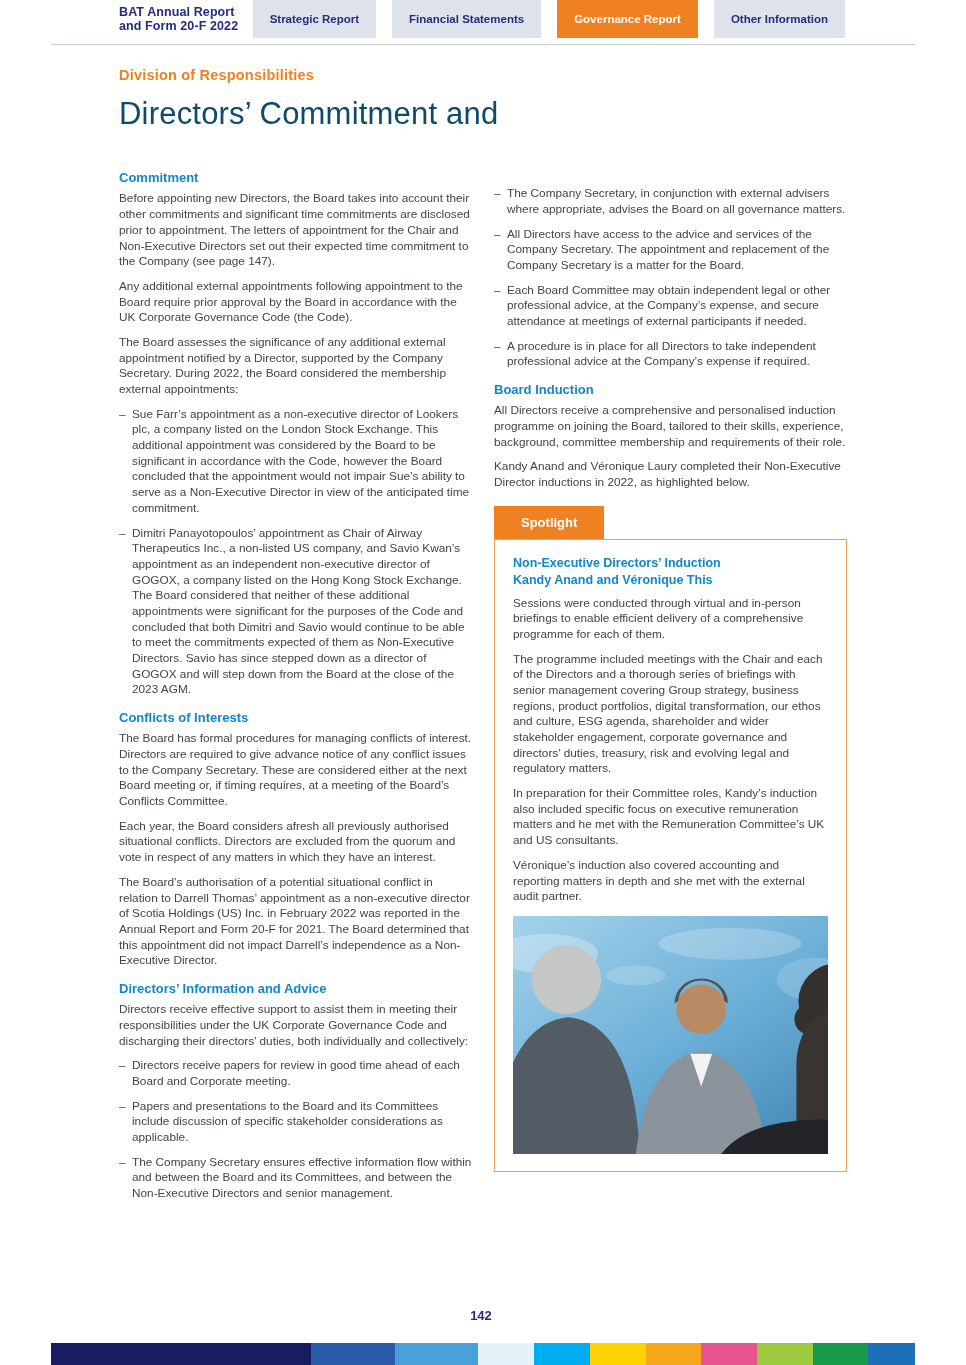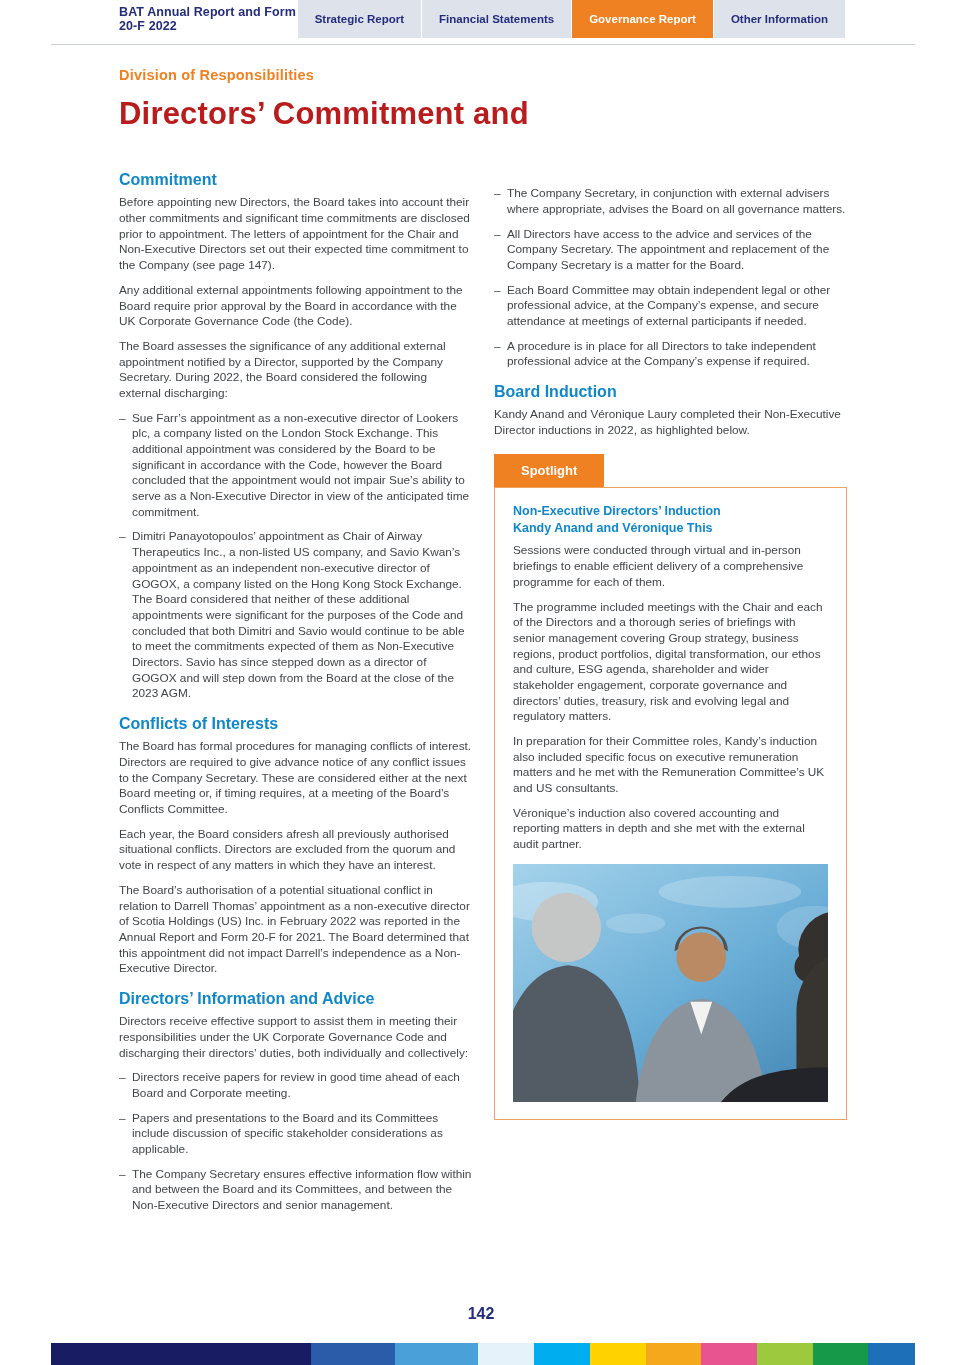--- a/index.html
+++ b/index.html
@@ -5,48 +5,48 @@
   * { margin:0; padding:0; box-sizing:border-box; }
   html,body { background:#ffffff; }
   .page {
     width:864px; height:1365px; position:relative; background:#ffffff;
     font-family:"Liberation Sans", sans-serif; color:#404548; overflow:hidden;
     margin:0 auto;
   }
   
   .top-bar { display:flex; justify-content:space-between; align-items:stretch; height:38px; padding-left:68px; }
   .report-title { align-self:center; font-size:12.5px; font-weight:bold; color:#242c7e; letter-spacing:.1px; }
-  .tabs { display:flex; gap:1px; margin-right:70px;justify-content:center; }
+  .tabs { display:flex; gap:16px; margin-right:70px;justify-content:center; }
   .tab { display:flex; align-items:center; padding:0 17px; background:#dee3eb; color:#242c7e;
          font-size:11.5px; font-weight:bold; cursor:pointer; white-space:nowrap; }
   .tab.active { background:#ef8122; color:#ffffff; }
   .header-rule { height:1px; background:#c9cdd4; margin-top:6px; }
   
   .content { padding:22px 68px 0; }
   .eyebrow { color:#ef8122; font-size:14.5px; font-weight:bold; letter-spacing:.2px; }
-  .page-title { color:#b91c1c; font-size:31px; line-height:1.36; font-weight:bold; margin-top:10px; letter-spacing:.2px; }
+  .page-title { color:#0c4a6e; font-size:31px; line-height:1.36; font-weight:normal; margin-top:10px; letter-spacing:.2px; }
   
   .columns { display:flex; gap:22px; margin-top:34px; }
   .col { width:404px; font-size:11.8px; line-height:1.33; }
   .col.right { padding-top:17px; }
   .col p { margin-bottom:9px; }
-  .sec-heading { color:#1087c9; font-size:16px; font-weight:bold; margin:11px 0 5px; }
+  .sec-heading { color:#1087c9; font-size:13px; font-weight:bold; margin:11px 0 5px; }
   .sec-heading.first { margin-top:0; }
   .bullet { position:relative; padding-left:13px; margin-bottom:9px; }
   .bullet::before { content:"–"; position:absolute; left:0; top:0; }
   
   .spotlight { margin-top:15px; }
   .spotlight-tab { display:inline-block; background:#ef8122; color:#ffffff; font-weight:bold;
                    font-size:13px; padding:8px 27px; }
   .spotlight-box { border:1px solid #f0a25a; padding:15px 18px 17px; }
   .spotlight-heading { color:#1087c9; font-weight:bold; font-size:12.5px; line-height:1.38; margin-bottom:6px; }
   .photo { display:block; width:100%; height:238px; margin-top:11px; }
   
   .page-number { position:absolute; bottom:42px; left:0; right:4px; text-align:center;
-                 font-size:16px; font-weight:bold; color:#242c7e; }
+                 font-size:13px; font-weight:bold; color:#242c7e; }
   .color-bar { position:absolute; bottom:0; left:0; right:0; height:22px; display:flex; }
   .color-bar > div { height:100%; }
 </style>
 </head>
 <body>
 
 <div class="page">
 
   <header class="top-bar">
     <div class="report-title">BAT Annual Report and Form 20-F 2022</div>
@@ -64,21 +64,21 @@
     <h1 class="page-title">
       <span>Directors’ Commitment and</span><br>
     </h1>
 
     <div class="columns">
 
       <section class="col left">
         <h3 class="sec-heading first">Commitment</h3>
         <p>Before appointing new Directors, the Board takes into account their other commitments and significant time commitments are disclosed prior to appointment. The letters of appointment for the Chair and Non-Executive Directors set out their expected time commitment to the Company (see page 147).</p>
         <p>Any additional external appointments following appointment to the Board require prior approval by the Board in accordance with the UK Corporate Governance Code (the Code).</p>
-        <p>The Board assesses the significance of any additional external appointment notified by a Director, supported by the Company Secretary. During 2022, the Board considered the following external discharging:</p>
+        <p>The Board assesses the significance of any additional external appointment notified by a Director, supported by the Company Secretary. During 2022, the Board considered the membership external appointments:</p>
         <div class="bullet"><span>Sue Farr’s appointment as a non-executive director of Lookers plc, a company listed on the London Stock Exchange. This additional appointment was considered by the Board to be significant in accordance with the Code, however the Board concluded that the appointment would not impair Sue’s ability to serve as a Non-Executive Director in view of the anticipated time commitment.</span></div>
         <div class="bullet"><span>Dimitri Panayotopoulos’ appointment as Chair of Airway Therapeutics Inc., a non-listed US company, and Savio Kwan’s appointment as an independent non-executive director of GOGOX, a company listed on the Hong Kong Stock Exchange. The Board considered that neither of these additional appointments were significant for the purposes of the Code and concluded that both Dimitri and Savio would continue to be able to meet the commitments expected of them as Non-Executive Directors. Savio has since stepped down as a director of GOGOX and will step down from the Board at the close of the 2023 AGM.</span></div>
 
         <h3 class="sec-heading">Conflicts of Interests</h3>
         <p>The Board has formal procedures for managing conflicts of interest. Directors are required to give advance notice of any conflict issues to the Company Secretary. These are considered either at the next Board meeting or, if timing requires, at a meeting of the Board’s Conflicts Committee.</p>
         <p>Each year, the Board considers afresh all previously authorised situational conflicts. Directors are excluded from the quorum and vote in respect of any matters in which they have an interest.</p>
         <p>The Board’s authorisation of a potential situational conflict in relation to Darrell Thomas’ appointment as a non-executive director of Scotia Holdings (US) Inc. in February 2022 was reported in the Annual Report and Form 20-F for 2021. The Board determined that this appointment did not impact Darrell’s independence as a Non-Executive Director.</p>
 
         <h3 class="sec-heading">Directors’ Information and Advice</h3>
         <p>Directors receive effective support to assist them in meeting their responsibilities under the UK Corporate Governance Code and discharging their directors’ duties, both individually and collectively:</p>
@@ -87,20 +87,21 @@
         <div class="bullet"><span>The Company Secretary ensures effective information flow within and between the Board and its Committees, and between the Non-Executive Directors and senior management.</span></div>
       </section>
 
       <section class="col right">
         <div class="bullet"><span>The Company Secretary, in conjunction with external advisers where appropriate, advises the Board on all governance matters.</span></div>
         <div class="bullet"><span>All Directors have access to the advice and services of the Company Secretary. The appointment and replacement of the Company Secretary is a matter for the Board.</span></div>
         <div class="bullet"><span>Each Board Committee may obtain independent legal or other professional advice, at the Company’s expense, and secure attendance at meetings of external participants if needed.</span></div>
         <div class="bullet"><span>A procedure is in place for all Directors to take independent professional advice at the Company’s expense if required.</span></div>
 
         <h3 class="sec-heading">Board Induction</h3>
+        <p>All Directors receive a comprehensive and personalised induction programme on joining the Board, tailored to their skills, experience, background, committee membership and requirements of their role.</p>
         <p>Kandy Anand and Véronique Laury completed their Non-Executive Director inductions in 2022, as highlighted below.</p>
 
         <div class="spotlight">
           <div class="spotlight-tab">Spotlight</div>
           <div class="spotlight-box">
             <div class="spotlight-heading">
               <span>Non-Executive Directors’ Induction</span><br>
               <span>Kandy Anand and Véronique This</span>
             </div>
             <p>Sessions were conducted through virtual and in-person briefings to enable efficient delivery of a comprehensive programme for each of them.</p>

